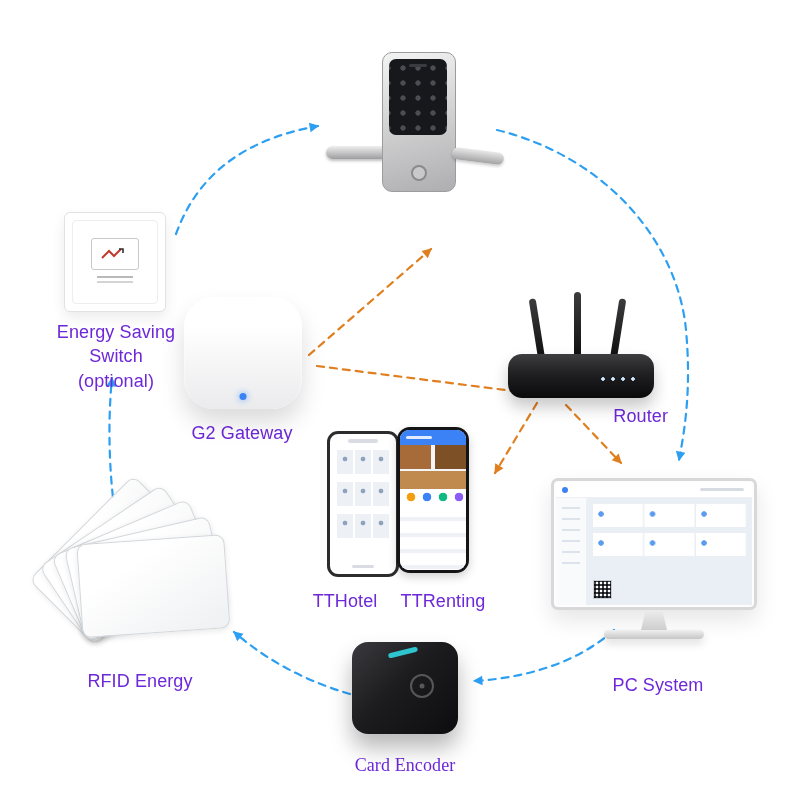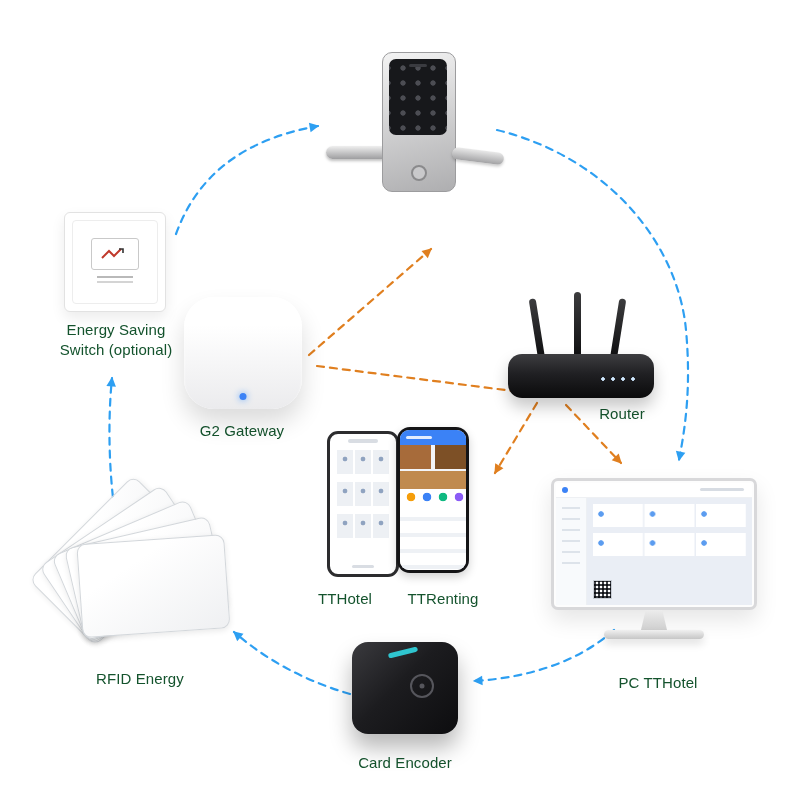--- a/index.html
+++ b/index.html
@@ -3,31 +3,31 @@
 <meta charset="utf-8">
 <style>
   html,body{margin:0;padding:0;background:#ffffff;}
   .canvas{
     position:relative;width:800px;height:800px;background:#ffffff;
     font-family:"Liberation Sans",sans-serif;overflow:hidden;
   }
   .abs{position:absolute;}
   
   .label{
-    position:absolute;font-size:15px;color:#14532d;text-align:center;
+    position:absolute;font-size:18px;color:#6d28d9;text-align:center;
     line-height:1.35;letter-spacing:.1px;
   }
   #lbl-switch  {left:50px;  top:320px; width:132px;}
   #lbl-gateway {left:178px; top:421px; width:128px;}
-  #lbl-router  {left:576px; top:404px; width:92px;}
+  #lbl-router  {left:576px; top:404px; width:92px;text-align:right;}
   #lbl-tthotel {left:306px; top:589px; width:78px;}
   #lbl-ttrenting{left:397px;top:589px; width:92px;}
   #lbl-pc      {left:600px; top:673px; width:116px;}
   #lbl-rfid    {left:84px;  top:669px; width:112px;}
-  #lbl-encoder {left:344px; top:753px; width:122px;}
+  #lbl-encoder {left:344px; top:753px; width:122px;font-family:Liberation Serif, serif;}
 
   
   #arrows{position:absolute;left:0;top:0;z-index:0;pointer-events:none;}
   #arrows path.flow{fill:none;stroke-width:2.2;stroke-dasharray:7 6;stroke-linecap:round;}
 
   
   .lock{left:326px;top:52px;width:176px;height:146px;z-index:2;}
   .lock-handle-left{left:0;top:94px;width:62px;height:13px;border-radius:7px;
     background:linear-gradient(#efefef,#9e9ea0);box-shadow:0 2px 3px rgba(0,0,0,.25);}
   .lock-handle-right{left:126px;top:98px;width:52px;height:12px;border-radius:6px;
@@ -242,21 +242,21 @@
           <div class="pcs-main">
             <div class="pcs-cards"></div>
             <div class="pcs-qr"></div>
           </div>
         </div>
       </div>
     </div>
     <div class="pc-neck"></div>
     <div class="pc-base"></div>
   </div>
-  <div class="label" id="lbl-pc">PC TTHotel</div>
+  <div class="label" id="lbl-pc">PC System</div>
 
   <div class="abs rfid">
     <div class="rfid-card c1"></div>
     <div class="rfid-card c2"></div>
     <div class="rfid-card c3"></div>
     <div class="rfid-card c4"></div>
     <div class="rfid-card c5"></div>
   </div>
   <div class="label" id="lbl-rfid">RFID Energy</div>
 

